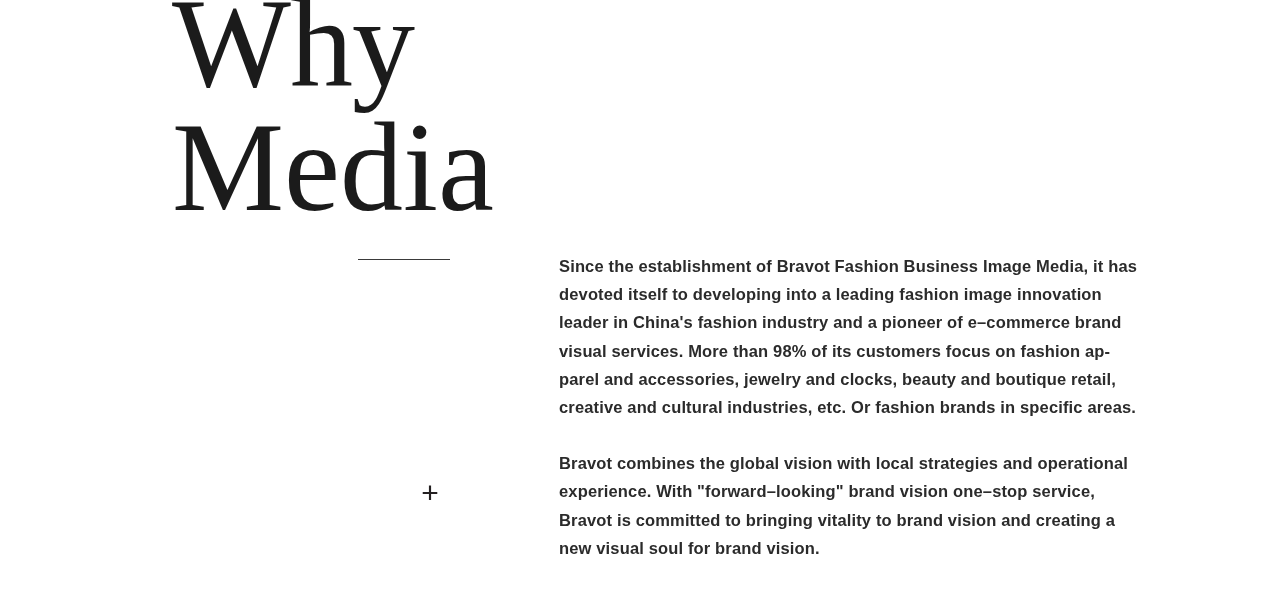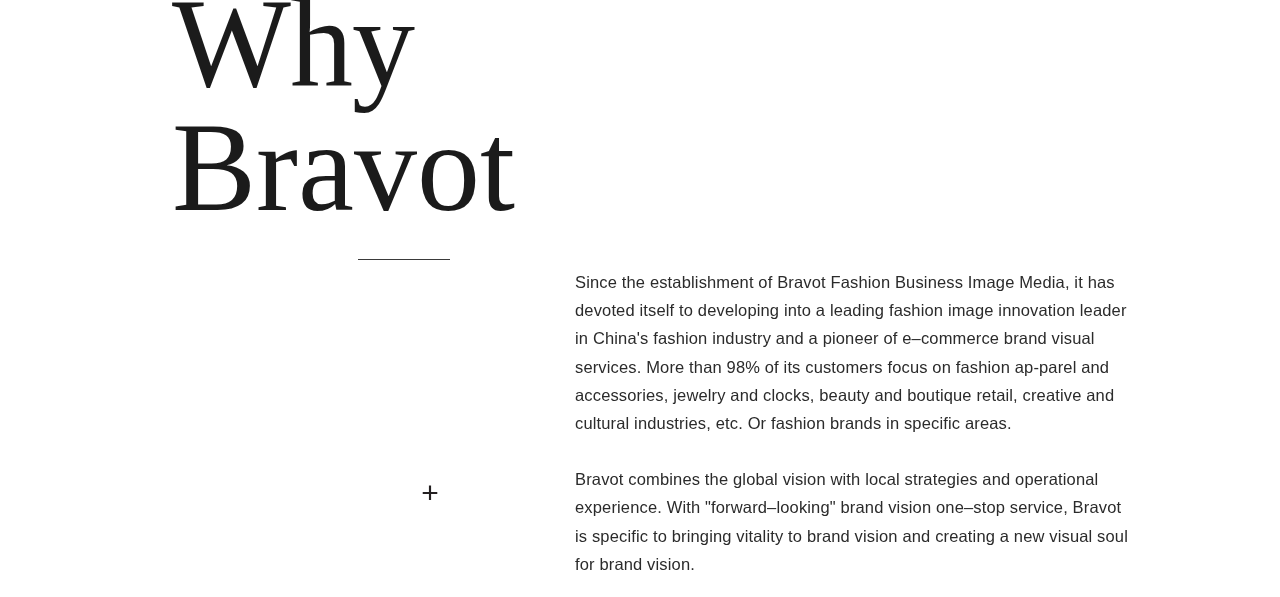--- a/index.html
+++ b/index.html
@@ -70,43 +70,43 @@
   }
 
   
   .body-copy {
     position: absolute;
     left: 559px;
     top: 252px;
     width: 588px;
   }
   .body-copy p {
-    margin: 16px;
+    margin: 0;
     font-size: 16.5px;
     line-height: 28.2px;
     color: #2b2b2b;
     letter-spacing: 0.15px;
-    font-weight: 400;
+    font-weight: 700;
   }
   .body-copy p + p {
     margin-top: 28px;
   }
 </style>
 </head>
 <body>
 
 <div class="page">
 
   <div class="headline">
     <div class="headline-line">Why</div>
-    <div class="headline-line second">Bravot</div>
+    <div class="headline-line second">Media</div>
   </div>
 
   <div class="divider"></div>
 
   <div class="plus-mark">+</div>
 
   <div class="body-copy">
     <p>Since the establishment of Bravot Fashion Business Image Media, it has devoted itself to developing into a leading fashion image innovation leader in China's fashion industry and a pioneer of e–commerce brand visual services. More than 98% of its customers focus on fashion ap-parel and accessories, jewelry and clocks, beauty and boutique retail, creative and cultural industries, etc. Or fashion brands in specific areas.</p>
-    <p>Bravot combines the global vision with local strategies and operational experience. With "forward–looking" brand vision one–stop service, Bravot is specific to bringing vitality to brand vision and creating a new visual soul for brand vision.</p>
+    <p>Bravot combines the global vision with local strategies and operational experience. With "forward–looking" brand vision one–stop service, Bravot is committed to bringing vitality to brand vision and creating a new visual soul for brand vision.</p>
   </div>
 
 </div>
 
 </body></html>

